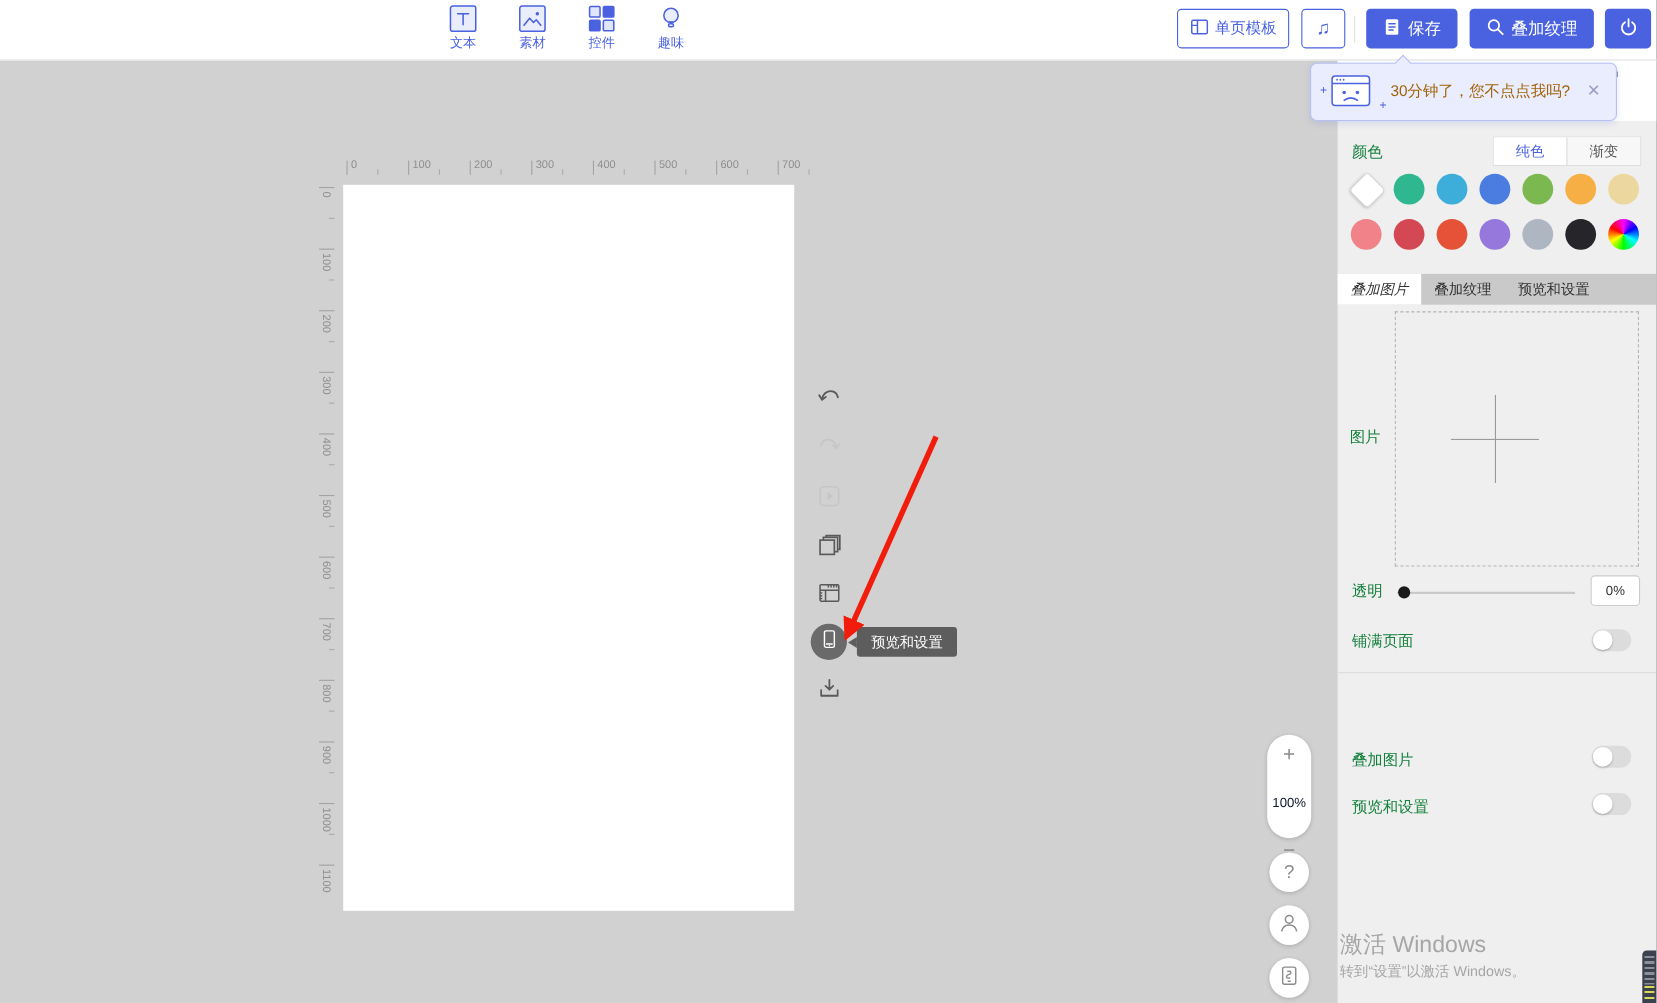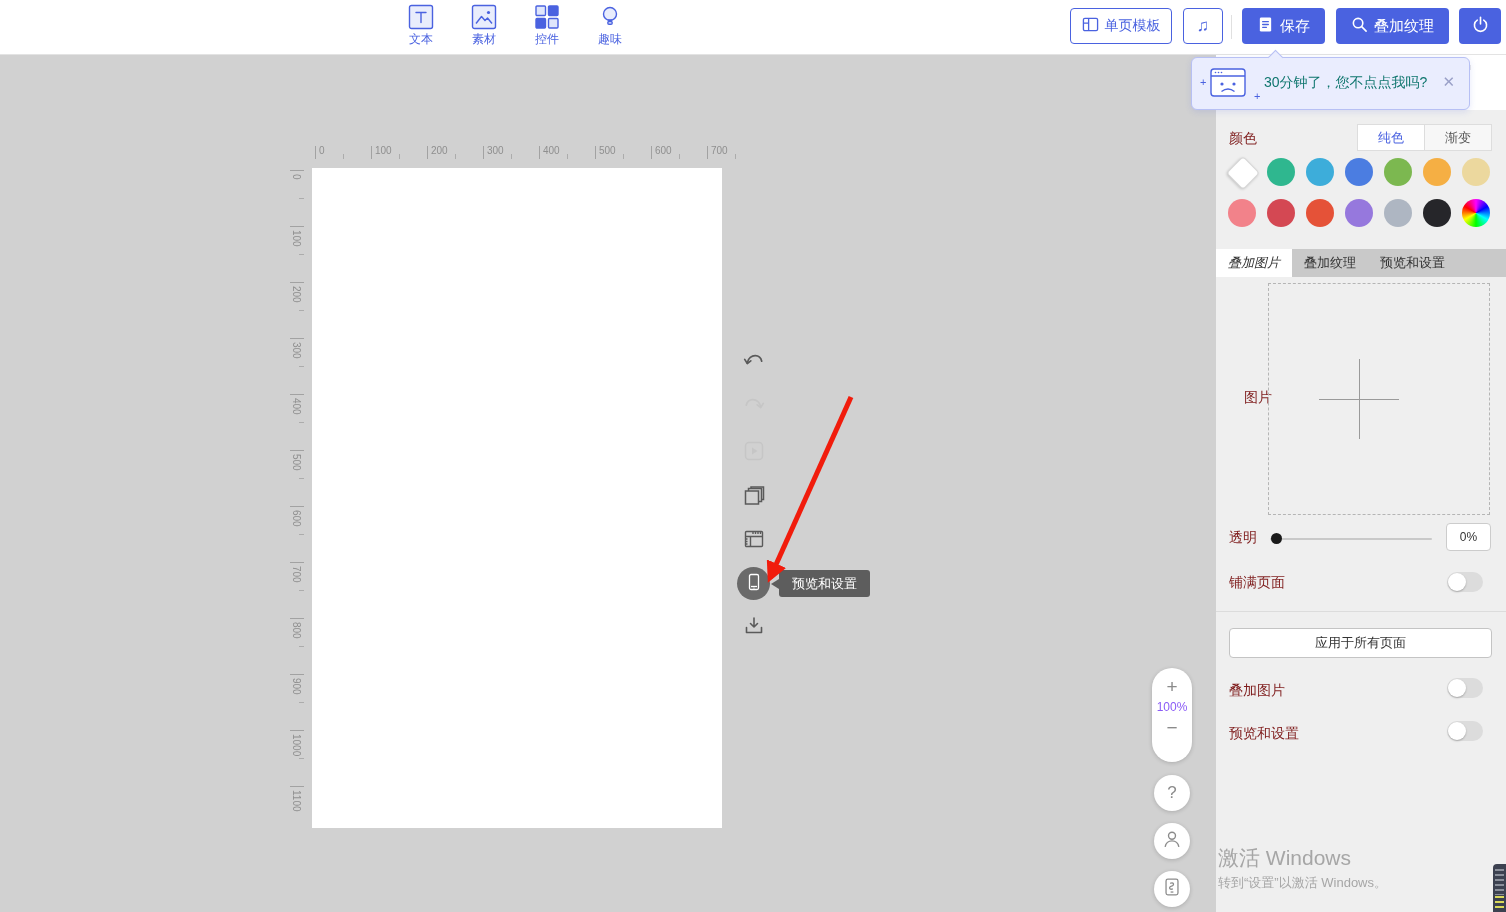--- a/index.html
+++ b/index.html
@@ -15,29 +15,29 @@
   .btn{position:absolute;box-sizing:border-box;border-radius:4px;display:flex;align-items:center;
        justify-content:center;gap:6px;font-size:15px;cursor:pointer;}
   .btn-outline{border:1px solid #4a62e0;color:#4a62e0;background:#fff;}
   .btn-fill{background:#4a62e0;color:#fff;border:none;}
   .tb-divider{position:absolute;left:1231px;top:15px;width:1px;height:24px;background:#e0e0e0;}
   
   .notice{position:absolute;left:1191px;top:57px;width:277px;height:51px;background:#eaedfe;
           border:1px solid #b7c0f4;border-radius:6px;z-index:7;box-shadow:0 2px 6px rgba(80,98,224,.15);}
   .notice-arrow{position:absolute;left:78px;top:-6px;width:10px;height:10px;background:#eaedfe;
           border-left:1px solid #b7c0f4;border-top:1px solid #b7c0f4;transform:rotate(45deg);}
-  .notice-text{position:absolute;left:72px;top:16px;font-size:14px;color:#0f766e;}
+  .notice-text{position:absolute;left:72px;top:16px;font-size:14px;color:#a16207;}
   .notice-close{position:absolute;right:14px;top:15px;font-size:15px;color:#9aa0c8;cursor:pointer;}
   .notice-plus{position:absolute;font-size:11px;color:#4a62e0;}
   
   .panel{position:absolute;left:1216px;top:54px;width:290px;height:858px;background:#efefef;z-index:2;}
   .panel-head{position:absolute;left:0;top:0;width:290px;height:56px;background:#fff;}
   .clipped-label{position:absolute;left:246px;top:10px;width:10px;color:#3a3a3a;font-size:8px;
                  writing-mode:vertical-rl;letter-spacing:-1px;}
-  .lbl{position:absolute;font-size:14px;color:#7f1d1d;}
+  .lbl{position:absolute;font-size:14px;color:#15803d;}
   .seg{position:absolute;left:141px;top:70px;width:135px;height:27px;background:#fff;
        border:1px solid #ddd;display:flex;box-sizing:border-box;}
   .seg div{flex:1;display:flex;align-items:center;justify-content:center;font-size:13px;cursor:pointer;}
   .seg .on{background:#fff;color:#4a62e0;}
   .seg .off{background:#f7f7f7;color:#555;border-left:1px solid #ddd;}
   .swatches{position:absolute;left:12px;top:104px;width:266px;display:grid;
             grid-template-columns:repeat(7,28px);gap:11px;}
   .swatch{width:28px;height:28px;border-radius:50%;cursor:pointer;}
   .swatch.diamond{width:22px;height:22px;margin:3px;border-radius:4px;background:#fff;
                   border:1px solid #d8d8d8;transform:rotate(45deg);box-shadow:0 1px 3px rgba(0,0,0,.2);}
@@ -82,21 +82,21 @@
                 cursor:pointer;z-index:2;}
   .tooltip{position:absolute;left:779px;top:570px;height:27px;background:#5d5d5d;border-radius:3px;
            color:#fff;font-size:13px;display:flex;align-items:center;padding:0 13px;z-index:3;}
   .tooltip-arrow{position:absolute;left:771px;top:579px;width:0;height:0;border-top:5px solid transparent;
            border-bottom:5px solid transparent;border-right:8px solid #5d5d5d;z-index:3;}
   .red-arrow{position:absolute;left:730px;top:380px;z-index:4;pointer-events:none;}
   
   .zoom-pill{position:absolute;left:1152px;top:668px;width:40px;height:94px;background:#fff;
              border-radius:20px;box-shadow:0 1px 4px rgba(0,0,0,.18);z-index:3;text-align:center;}
   .zoom-pill .zp{font-size:19px;color:#8b8b8b;cursor:pointer;line-height:1;}
-  .zoom-pill .zv{font-size:12px;color:#8b5cf6;margin:4px 0;}
+  .zoom-pill .zv{font-size:12px;color:#0f172a;margin:27px 0;}
   .circle-btn{position:absolute;left:1154px;width:36px;height:36px;border-radius:50%;background:#fff;
               box-shadow:0 1px 4px rgba(0,0,0,.18);display:flex;align-items:center;justify-content:center;
               color:#8b8b8b;cursor:pointer;z-index:3;}
   .circle-btn.help{font-size:17px;}
   
   .corner-widget{position:absolute;right:0;bottom:0;width:13px;height:48px;background:#3c4150;
                  border-radius:4px 0 0 0;z-index:8;}
   .corner-widget .s1{position:absolute;left:2px;right:2px;top:5px;height:26px;
        background:repeating-linear-gradient(180deg,#8a8f9a 0 2px,#3c4150 2px 5px);}
   .corner-widget .s2{position:absolute;left:2px;right:2px;bottom:3px;height:13px;
@@ -221,37 +221,36 @@
         <div class="swatch" style="background: rgb(38, 38, 42);"></div>
         <div class="swatch rainbow"></div>
       </div>
 
     <div class="tabstrip">
       <div class="tab active">叠加图片</div>
       <div class="tab">叠加纹理</div>
       <div class="tab">预览和设置</div>
     </div>
 
-    <div class="lbl" style="left:28px;top:335px;">图片</div>
+    <div class="lbl" style="left:11px;top:335px;">图片</div>
     <div class="dashed-box plus-cross">
       <b style="left:50px;top:115px;width:80px;height:1px;"></b>
       <b style="left:90px;top:75px;width:1px;height:80px;"></b>
     </div>
 
     <div class="lbl" style="left:13px;top:475px;">透明</div>
     <div class="slider-track"></div>
     <div class="slider-thumb"></div>
     <div class="value-box">0%</div>
 
     <div class="lbl" style="left:13px;top:520px;">铺满页面</div>
     <div class="toggle" style="left:231px;top:518px;"></div>
 
     <div class="panel-divider"></div>
 
-    <div class="apply-btn">应用于所有页面</div>
 
     <div class="lbl" style="left:13px;top:628px;">叠加图片</div>
     <div class="toggle" style="left:231px;top:624px;"></div>
 
     <div class="lbl" style="left:13px;top:671px;">预览和设置</div>
     <div class="toggle" style="left:231px;top:667px;"></div>
 
     <div class="wm1">激活 Windows</div>
     <div class="wm2">转到“设置”以激活 Windows。</div>
   </div>

